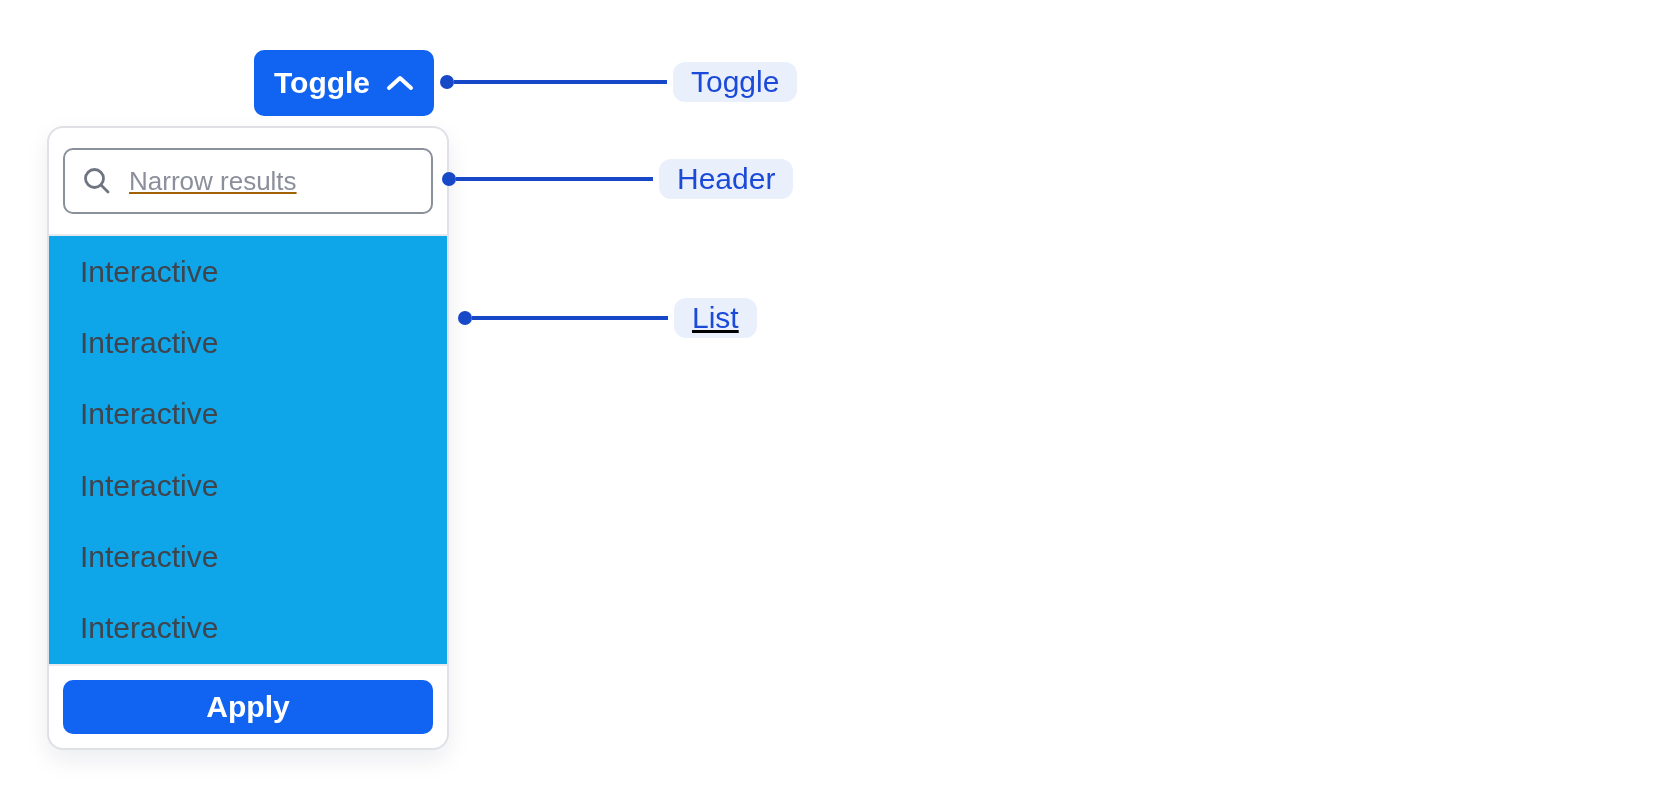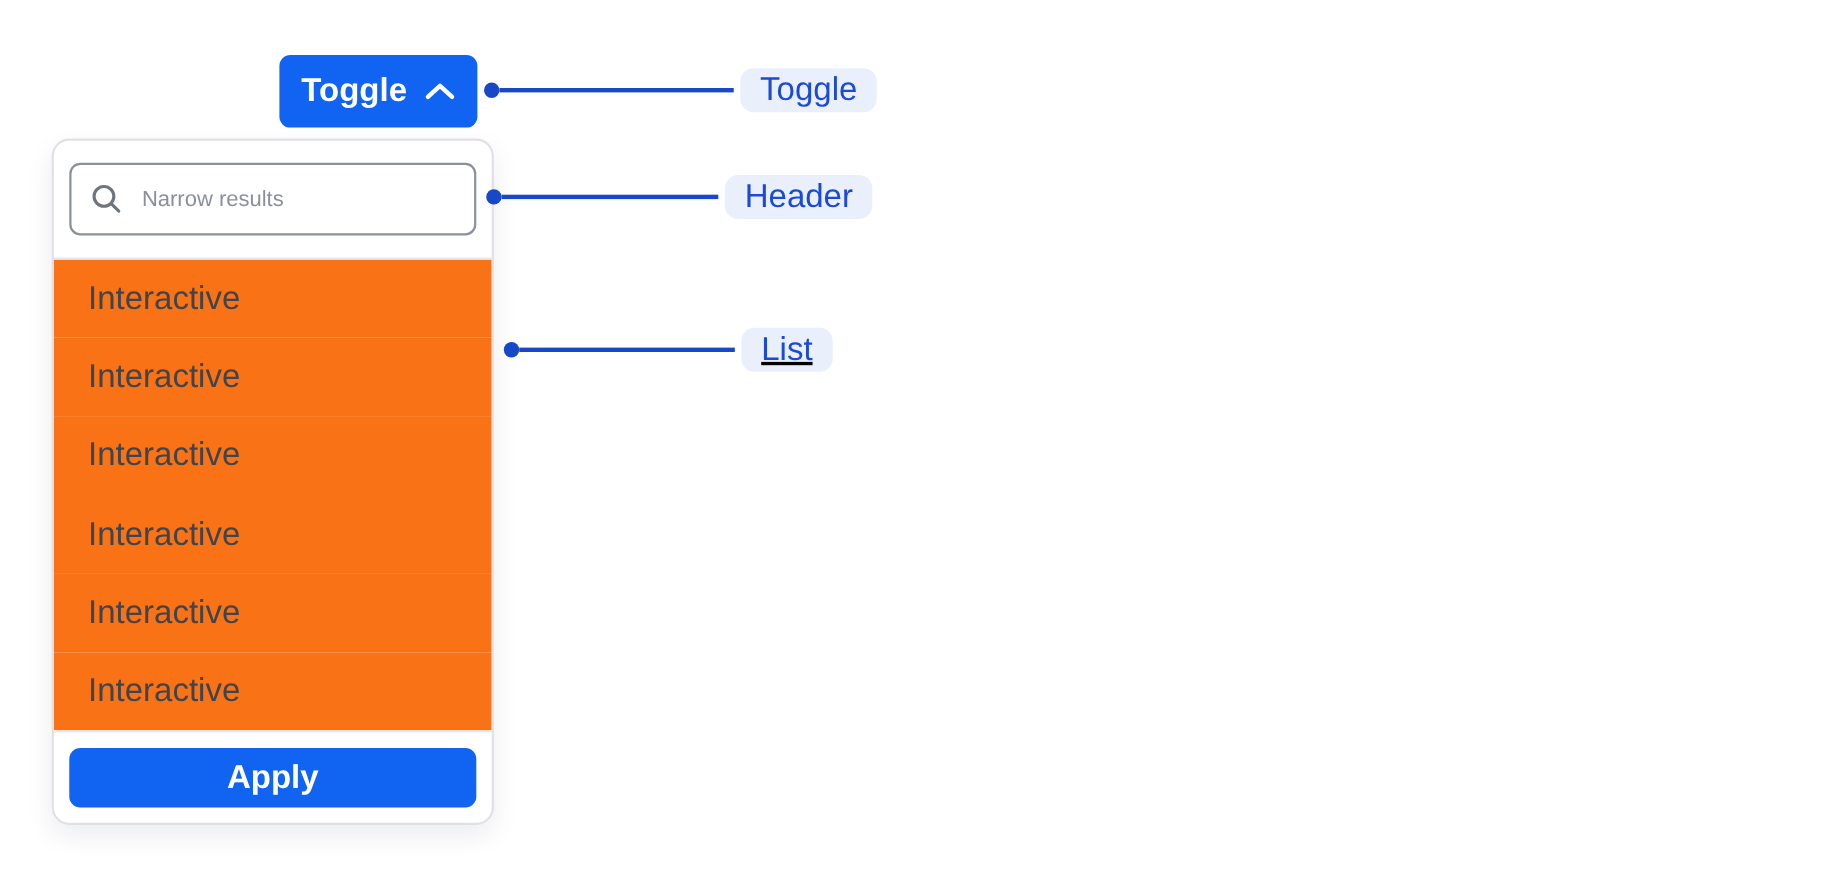--- a/index.html
+++ b/index.html
@@ -69,24 +69,25 @@
     padding: 0 16px;
     gap: 14px;
     background: #ffffff;
   }
   .search-box svg { flex: 0 0 auto; display: block; }
   .search-input {
     border: none;
     outline: none;
     flex: 1 1 auto;
     min-width: 0;
-    font-size: 20px;
-    color: #0f172a;
+    font-size: 26px;
+    color: #a16207;
     font-family: inherit;
     background: transparent;
+    text-decoration: underline;
   }
   .search-input::placeholder { color: #8A8F9B; opacity: 1; }
 
   .divider {
     height: 2px;
     background: #E8E9EC;
     flex: 0 0 auto;
   }
 
   .panel-list {
@@ -96,21 +97,21 @@
     overflow: hidden;
   }
   .list-item {
     flex: 1 1 0;
     display: flex;
     align-items: center;
     padding-left: 31px;
     font-size: 30px;
     color: #3F444D;
     cursor: pointer;
-    background: #f97316;
+    background: #0ea5e9;
   }
 
   .panel-footer {
     flex: 0 0 auto;
     padding: 14px;
   }
   .apply-btn {
     width: 100%;
     height: 54px;
     background: #1163F2;

